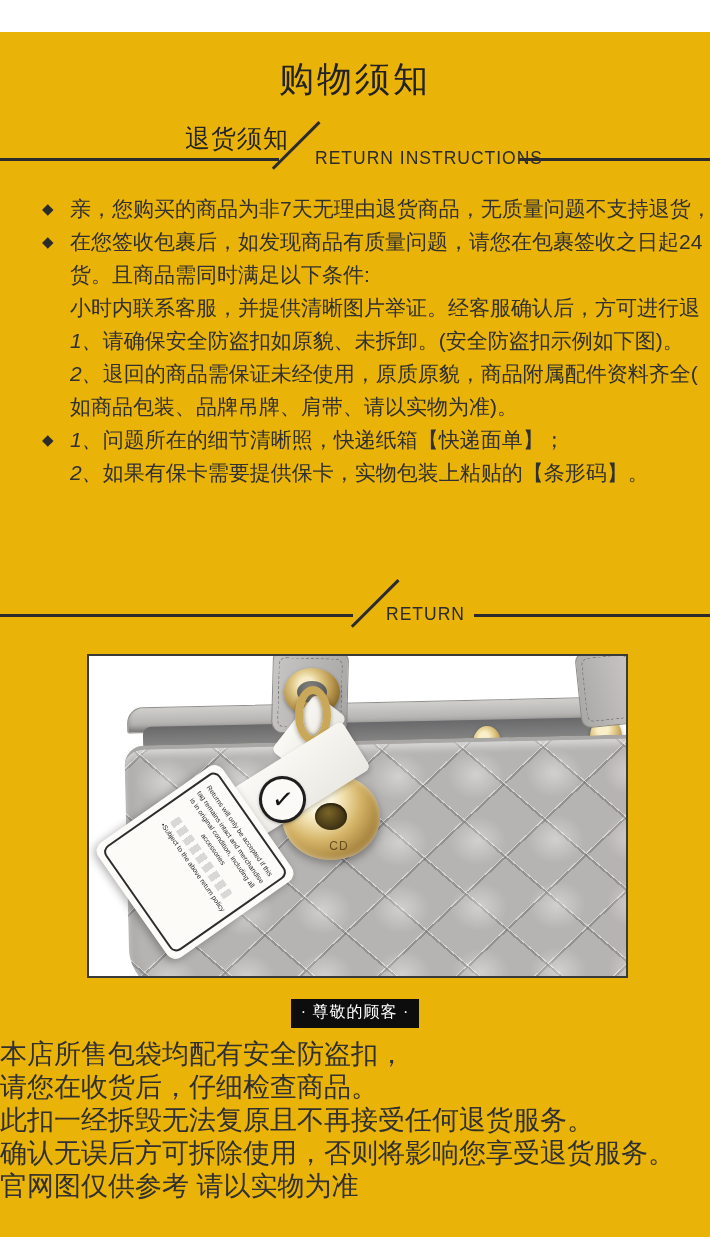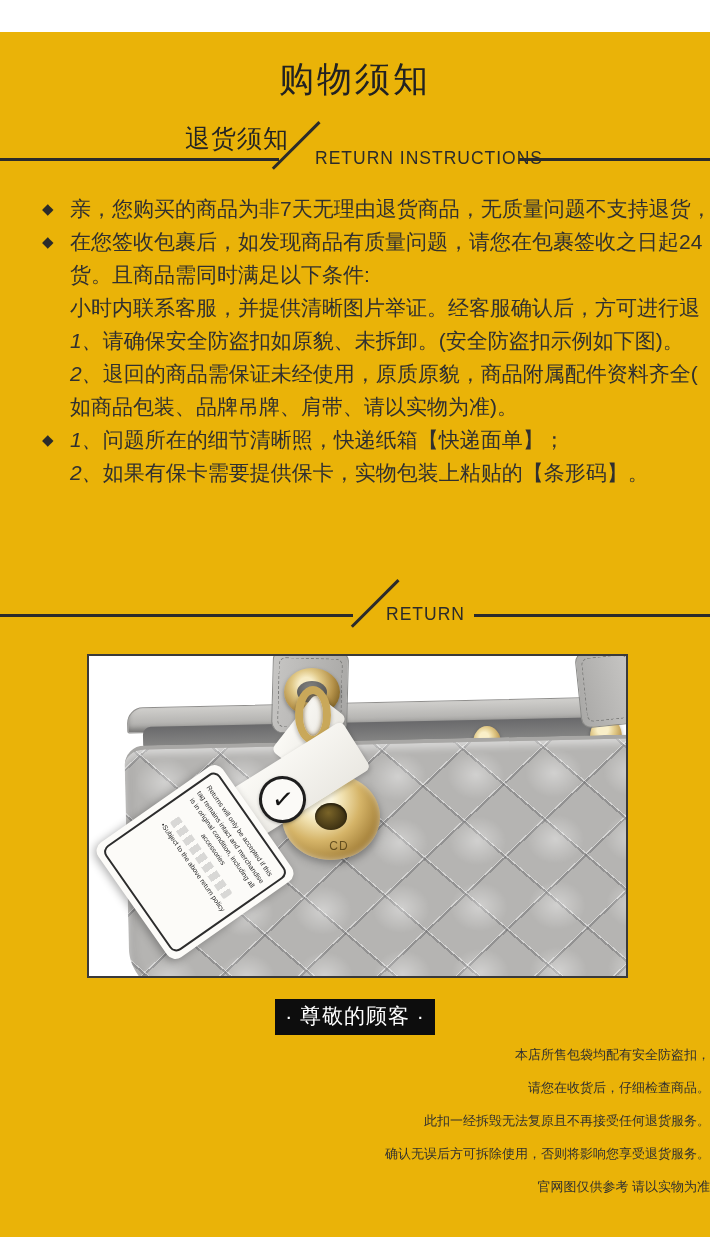--- a/index.html
+++ b/index.html
@@ -95,24 +95,24 @@
   .tag-logo{left:170px;top:120px;width:47px;height:47px;border-radius:50%;background:#fbfaf7;
             border:3.5px solid #1e1e1e;box-sizing:border-box;display:flex;align-items:center;
             justify-content:center;transform:rotate(12deg);box-shadow:0 1px 3px rgba(0,0,0,.25);}
   .tag-logo span{position:static;font-size:26px;font-weight:bold;color:#141414;transform:rotate(-6deg);}
   .right-tab{right:-10px;top:-6px;width:56px;height:74px;transform:rotate(-6deg);
              background:linear-gradient(260deg,#c9c8c6,#a9a8a6);border:1px solid #8a8a88;border-radius:10px;}
   .right-tab::after{content:"";position:absolute;inset:5px;border:1px dashed #7d7d7b;border-radius:7px;}
 
   
   .badge-wrap{position:absolute;top:967px;left:0;width:100%;text-align:center;}
-  .badge{display:inline-block;background:#0d0d0d;color:#ffffff;font-size:21px;
+  .badge{display:inline-block;background:#0d0d0d;color:#ffffff;font-size:16px;
          padding:3px 10px 5px;letter-spacing:1px;}
-  .footer{position:absolute;top:1006px;left:0;width:100%;text-align:right;
-          font-size:13px;line-height:33px;color:#303030;}
+  .footer{position:absolute;top:1006px;left:0;width:100%;text-align:left;
+          font-size:27px;line-height:33px;color:#303030;}
 </style>
 </head>
 <body>
 
 <div class="page">
 
   <div class="page-title">购物须知</div>
 
   <div class="hdr" id="hdr1">
     <span class="cn">退货须知</span>

